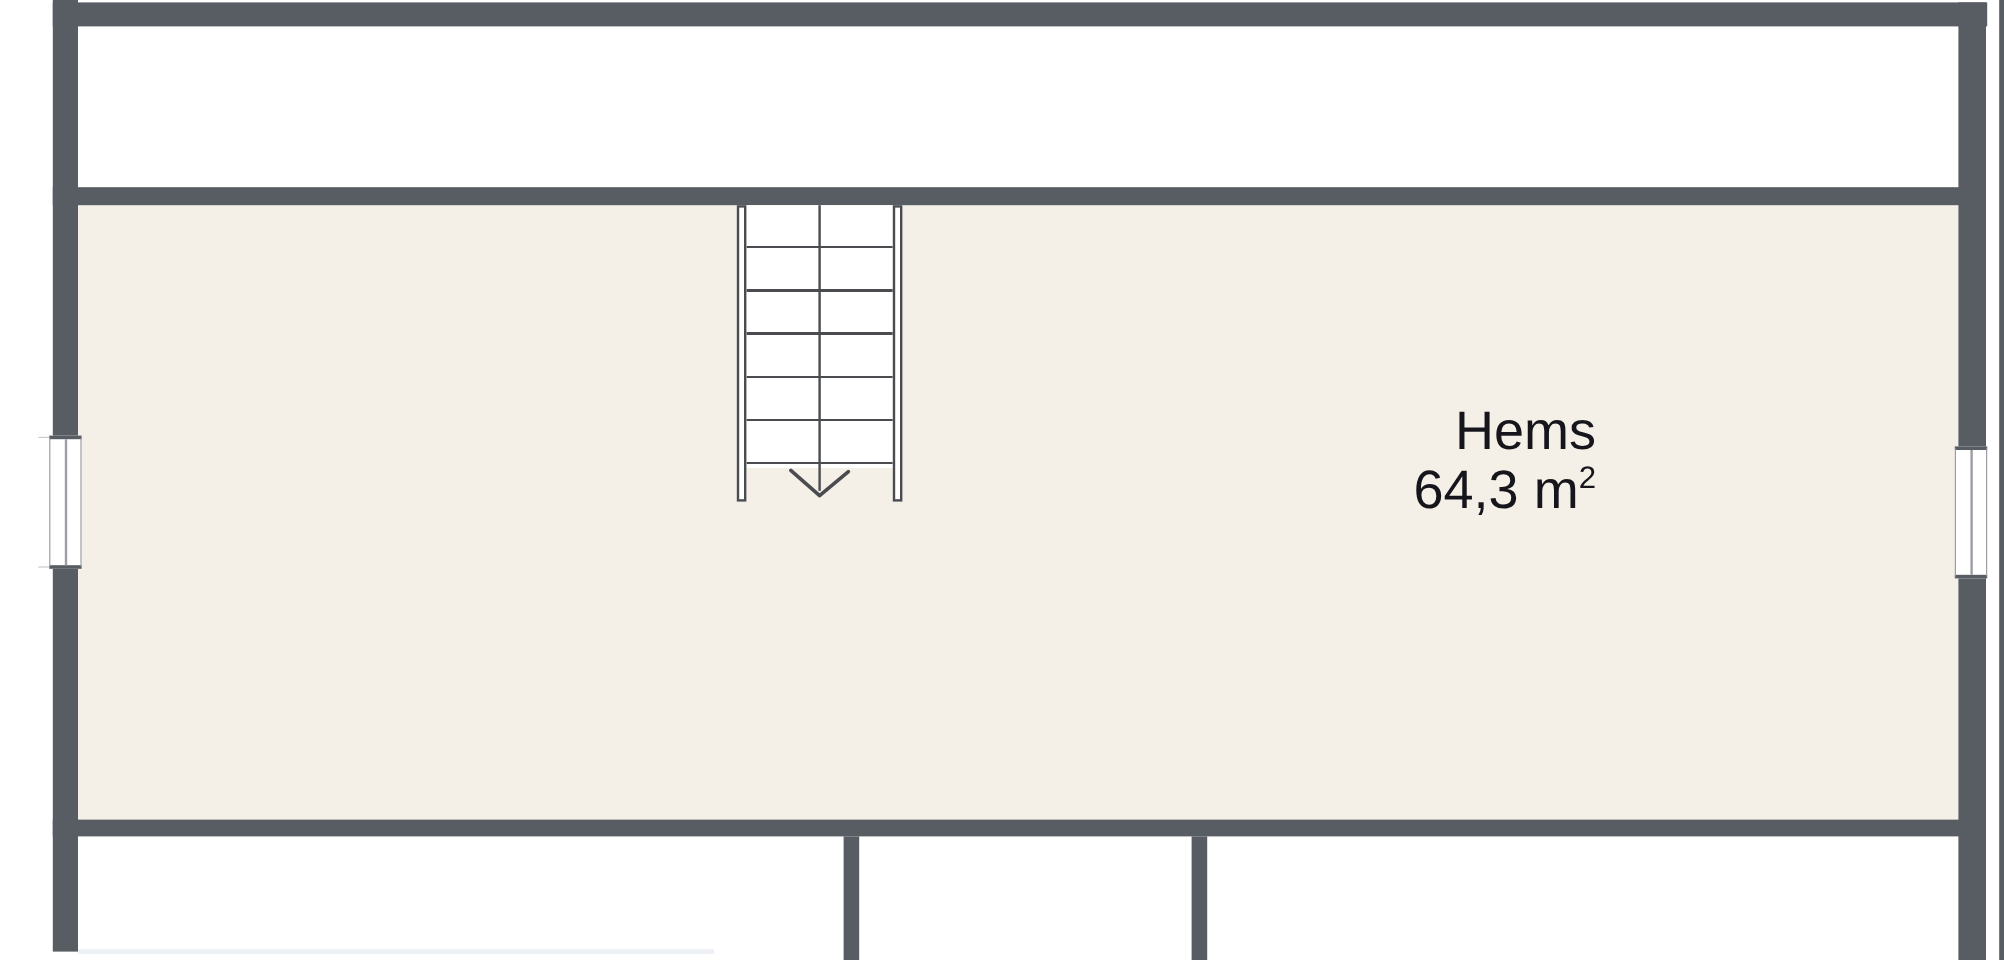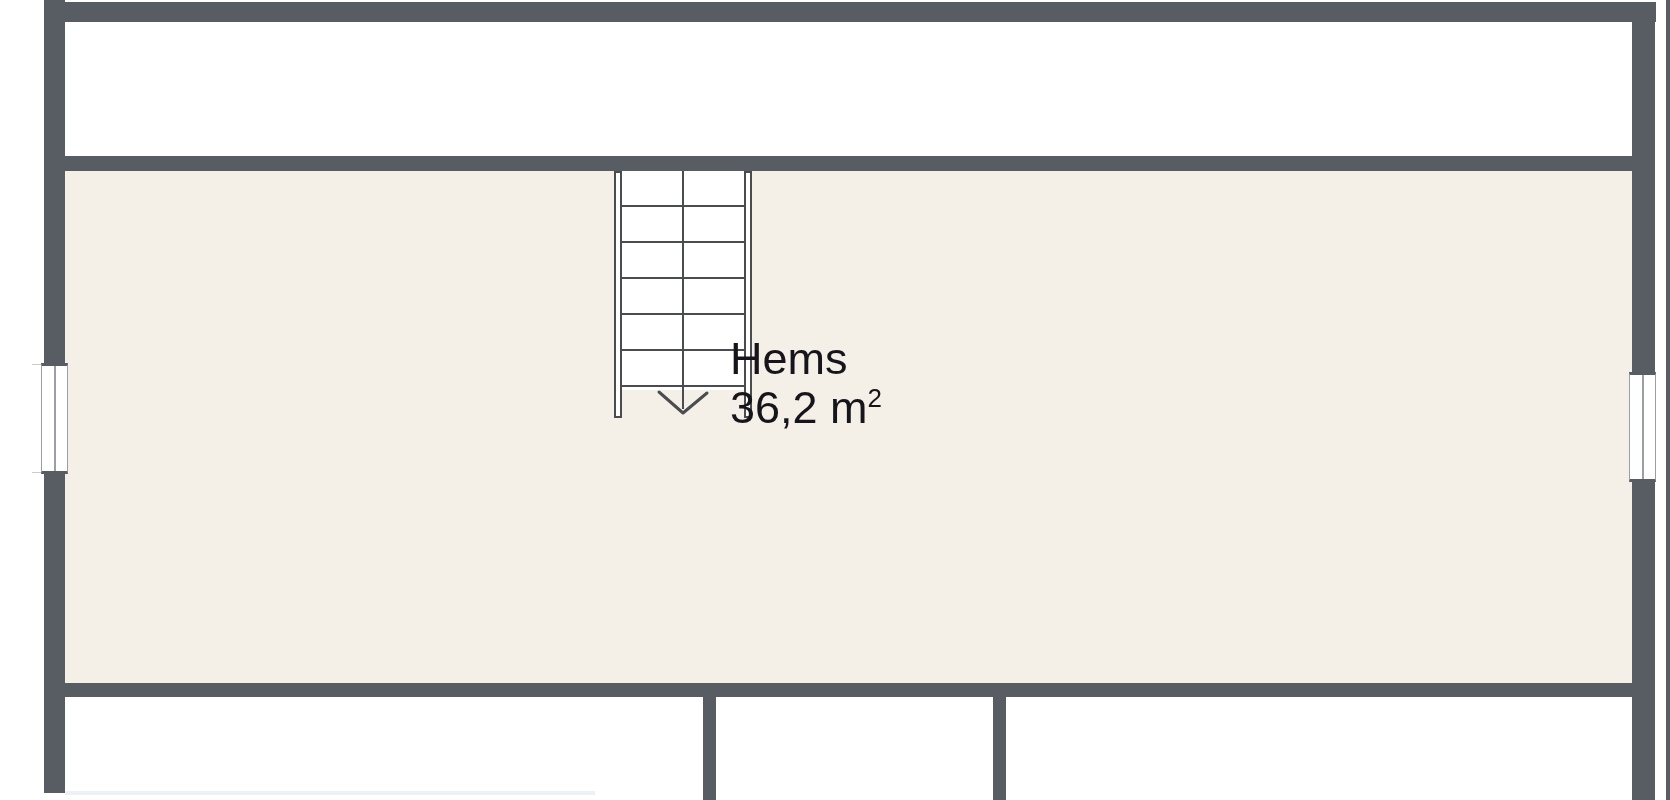--- a/index.html
+++ b/index.html
@@ -78,21 +78,21 @@
     position: absolute; left: 50%; top: 0; width: 2px; height: 100%;
     margin-left: -1px; background: var(--frame, #9b9ea3);
   }
   .tick { position: absolute; width: 9px; height: 1px; background: #c9cbce; }
   .tick.t { left: -10px; top: -2px; }
   .tick.b { left: -10px; bottom: -2px; }
 
   
   .room-label {
     left: 730px; top: 334px; width: 600px;
-    text-align: left;
+    text-align: right;
     color: var(--text, #15151b);
     font-size: 45px;
     line-height: 49px;
     white-space: nowrap;
   }
   .room-label sup { font-size: 26px; line-height: 0; }
 </style>
 </head>
 <body>
 
@@ -129,16 +129,16 @@
     <div class="stringer l"></div>
     <div class="stringer r"></div>
     <div class="stair-center"></div>
     <svg class="stair-arrow" viewBox="0 0 54 28" xmlns="http://www.w3.org/2000/svg">
       <polyline points="3,3 27,24 51,4" fill="none" stroke="#4a4c50" stroke-width="3" stroke-linecap="round" stroke-linejoin="round"></polyline>
     </svg>
   </div>
 
   <div class="abs room-label">
     <div>Hems</div>
-    <div><span>36,2 m</span><sup>2</sup></div>
+    <div><span>64,3 m</span><sup>2</sup></div>
   </div>
 
 </div>
 
 </body></html>

